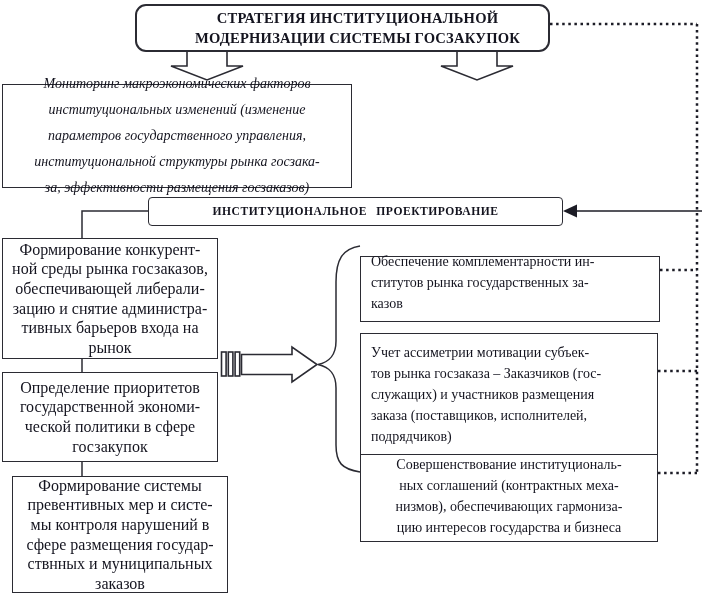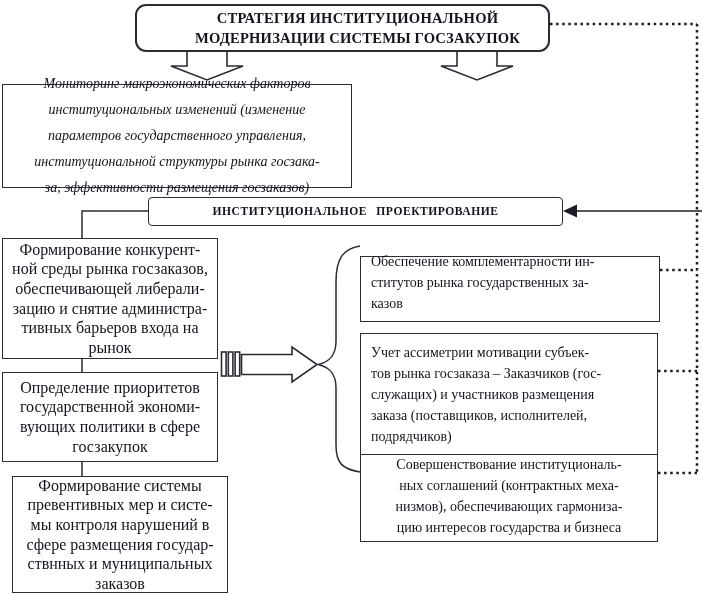--- a/index.html
+++ b/index.html
@@ -89,21 +89,21 @@
     <div class="box-text">Формирование конкурент-
 ной среды рынка госзаказов,
 обеспечивающей либерали-
 зацию и снятие администра-
 тивных барьеров входа на
 рынок</div>
   </div>
   <div class="box lbox" style="left:2px;top:372px;width:216px;height:90px;">
     <div class="box-text">Определение приоритетов
 государственной экономи-
-вующих политики в сфере
+ческой политики в сфере
 госзакупок</div>
   </div>
   <div class="box lbox" style="left:2px;top:476px;width:216px;height:117px;margin-left:10px;">
     <div class="box-text">Формирование системы
 превентивных мер и систе-
 мы контроля нарушений в
 сфере размещения государ-
 ствнных и муниципальных
 заказов</div>
   </div>

